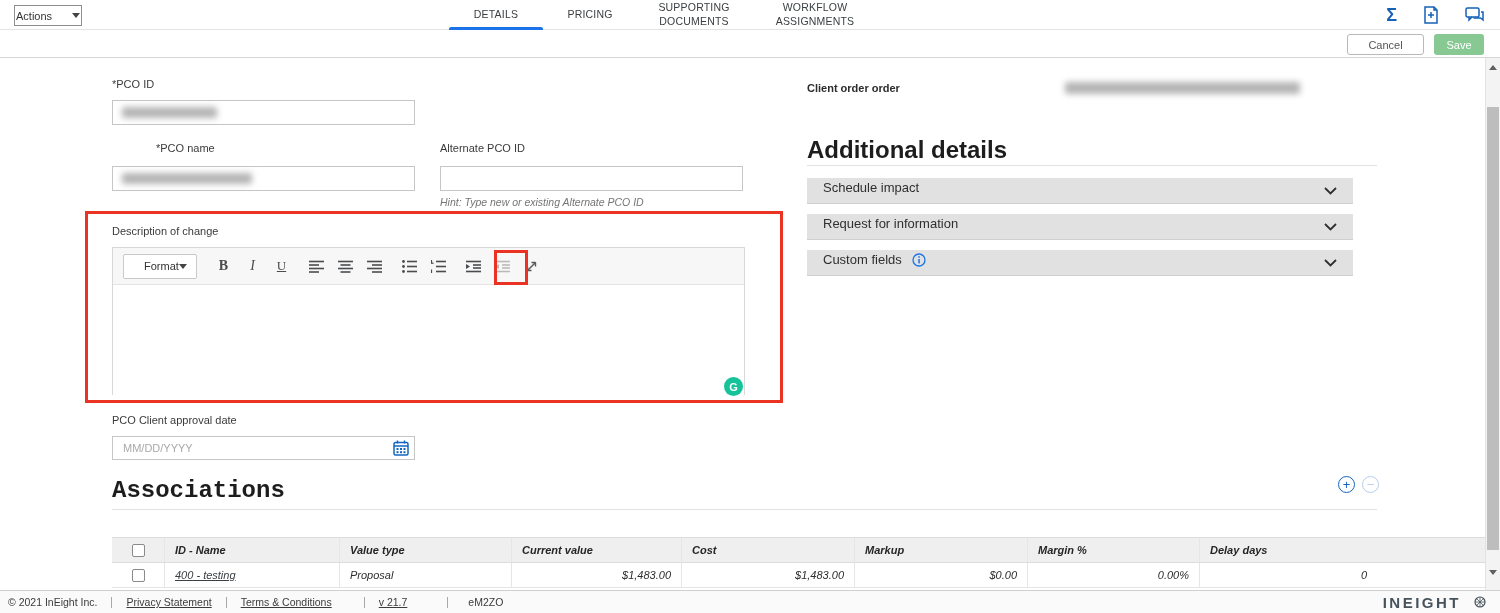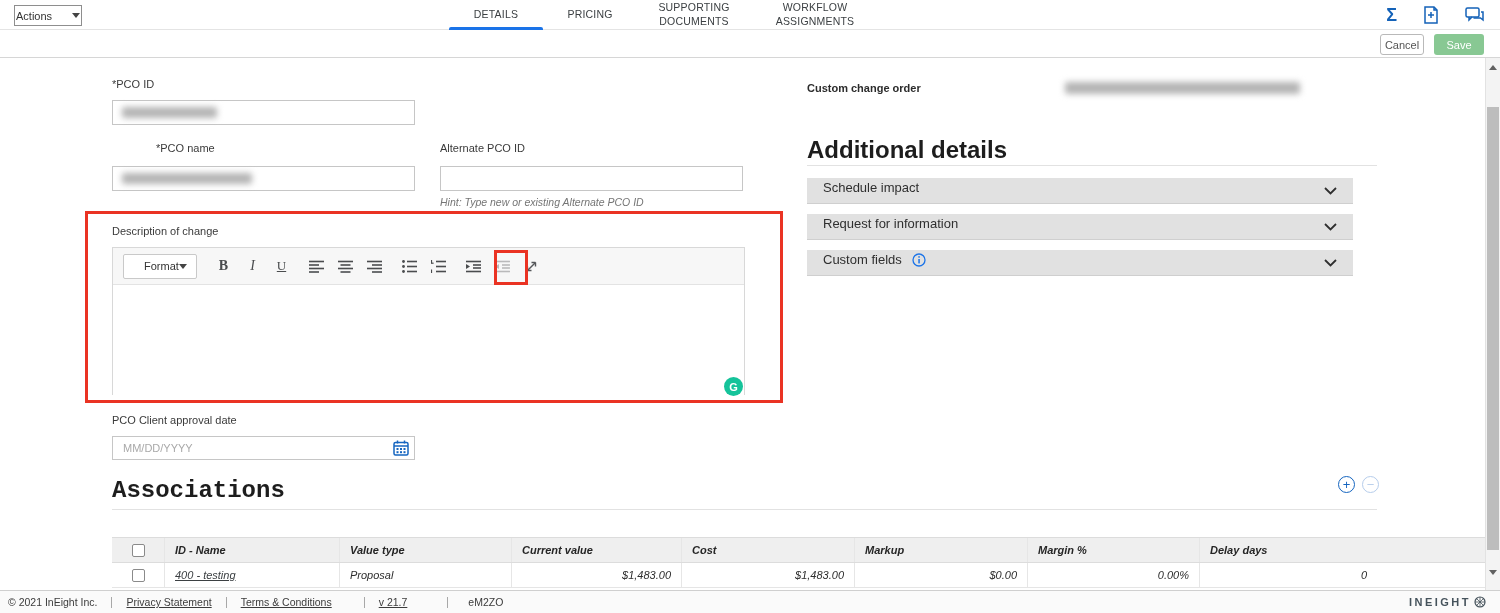--- a/index.html
+++ b/index.html
@@ -15,21 +15,21 @@
   .tab { display:flex; align-items:center; justify-content:center; text-align:center; font-size:10.5px; color:#3c4043;
     letter-spacing:.2px; line-height:1.3; position:relative; cursor:pointer; padding:0 4px; }
   .tab.t0 { width:98px; } .tab.t1 { width:90px; } .tab.t2 { width:118px; } .tab.t3 { width:124px; }
   .tab.active::after { content:""; position:absolute; left:2px; right:2px; bottom:0; height:3px; background:#1a73e8; border-radius:2px 2px 0 0; }
   .top-icons { position:absolute; right:16px; top:3px; display:flex; gap:26px; align-items:center; height:24px; }
   .sigma { font-size:18px; font-weight:bold; color:#1462b8; line-height:1; cursor:pointer; }
   .ticon { cursor:pointer; display:flex; align-items:center; }
 
   
   .actionbar { position:absolute; top:31px; left:0; width:1500px; height:27px; background:#fff; border-bottom:1px solid #d6d6d6; z-index:5; }
-  .btn-cancel { position:absolute; right:76px; top:3px; width:44px; height:21px; background:#fff; border:1px solid #b9b9b9; border-radius:3px;
+  .btn-cancel { position:absolute; right:76px; top:3px; width:77px; height:21px; background:#fff; border:1px solid #b9b9b9; border-radius:3px;
     font-size:11px; color:#555; cursor:pointer; font-family:"Liberation Sans", sans-serif; }
   .btn-save { position:absolute; right:16px; top:3px; width:50px; height:21px; background:#88c893; border:none; border-radius:3px;
     font-size:11px; color:#fff; cursor:pointer; font-family:"Liberation Sans", sans-serif; }
 
   
   .flabel { position:absolute; font-size:11px; color:#3a3a3a; white-space:nowrap; }
   .finput { position:absolute; border:1px solid #c6c6c6; background:#fff; }
   .blur-blob { position:absolute; background:#b4b4b4; border-radius:2px; filter:blur(3px); }
   .hint { position:absolute; font-size:10.5px; font-style:italic; color:#757575; white-space:nowrap; }
 
@@ -93,21 +93,21 @@
   .sb-thumb { position:absolute; top:49px; left:1px; width:12px; height:443px; background:#bdbdbd; cursor:pointer; }
 
   
   .footer { position:absolute; left:0; bottom:0; width:1500px; height:23px; background:#fafafa; border-top:1px solid #cfcfcf;
     display:flex; align-items:center; font-size:10.5px; color:#3b3b3b; z-index:7; }
   .footer .copy { margin-left:8px; }
   .vsep { width:1px; height:11px; background:#a8a8a8; margin:0 14px; }
   .vsep.wide1 { margin:0 14px 0 32px; } .vsep.wide2 { margin:0 20px 0 40px; }
   .flink { color:#3b3b3b; text-decoration:underline; cursor:pointer; }
   .env { color:#3b3b3b; }
-  .brand { margin-left:auto; margin-right:14px; display:flex; align-items:center; gap:3px; font-weight:bold; font-size:11px;
+  .brand { margin-left:auto; margin-right:14px; display:flex; align-items:center; gap:13px; font-weight:bold; font-size:15px;
     letter-spacing:2.5px; color:#46535c; }
   svg { display:block; }
 </style>
 </head>
 <body>
 
 <div id="app">
 
   <div class="topbar">
     <div class="actions-btn">
@@ -157,21 +157,21 @@
   <div class="blur-blob" style="left:122px; top:107px; width:95px; height:11px;"></div>
 
   <div class="flabel" style="left:112px; top:142px;margin-left:44px;">*PCO name</div>
   <div class="finput" style="left:112px; top:166px; width:303px; height:25px;"></div>
   <div class="blur-blob" style="left:122px; top:173px; width:130px; height:11px;"></div>
 
   <div class="flabel" style="left:440px; top:142px;">Alternate PCO ID</div>
   <div class="finput" style="left:440px; top:166px; width:303px; height:25px;"></div>
   <div class="hint" style="left:440px; top:196px;">Hint: Type new or existing Alternate PCO ID</div>
 
-  <div class="flabel" style="left:807px; top:82px; font-weight:bold; color:#2c2c2c;">Custom change order</div>
+  <div class="flabel" style="left:807px; top:82px; font-weight:bold; color:#2c2c2c;">Client order order</div>
   <div class="blur-blob" style="left:1065px; top:82px; width:235px; height:12px;"></div>
 
   <div class="h-big" style="left:807px; top:136px;">Additional details</div>
   <div class="hrline" style="left:807px; top:165px; width:570px;"></div>
 
   <div class="acc" style="top:178px;">
     <span class="acc-label">Schedule impact</span>
     <span class="acc-chevron">
       <svg width="13" height="8" viewBox="0 0 13 8">
           <path d="M1 1 l5.5 5.5 L12 1" fill="none" stroke="#2f2f2f" stroke-width="1.8"></path>

